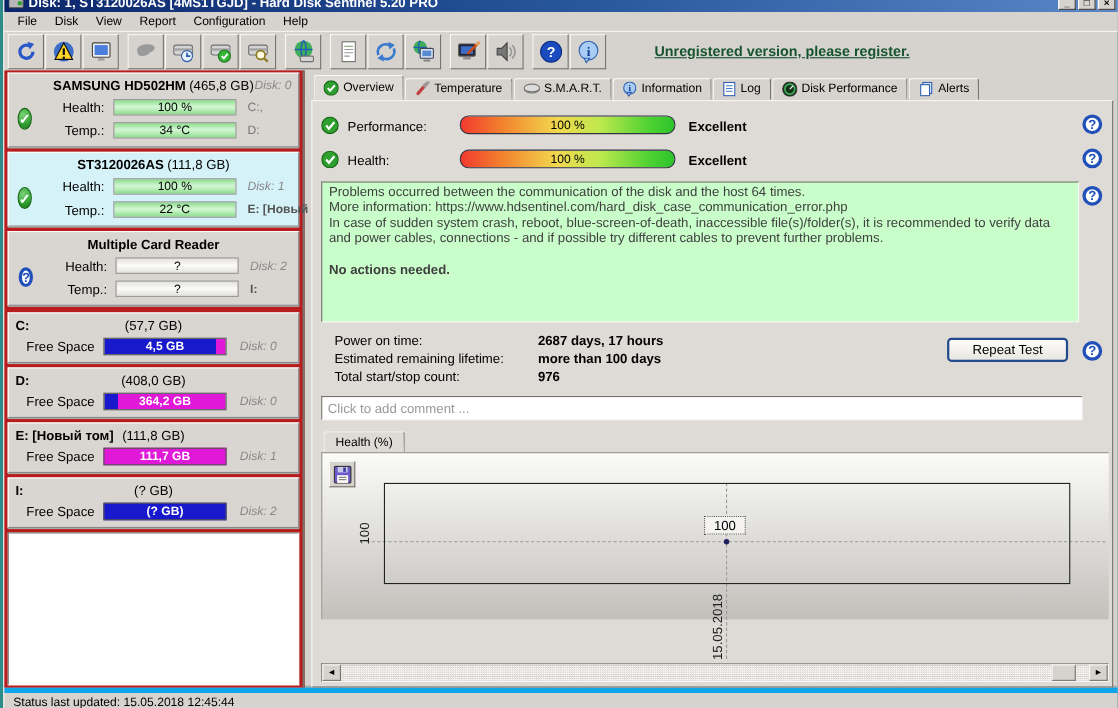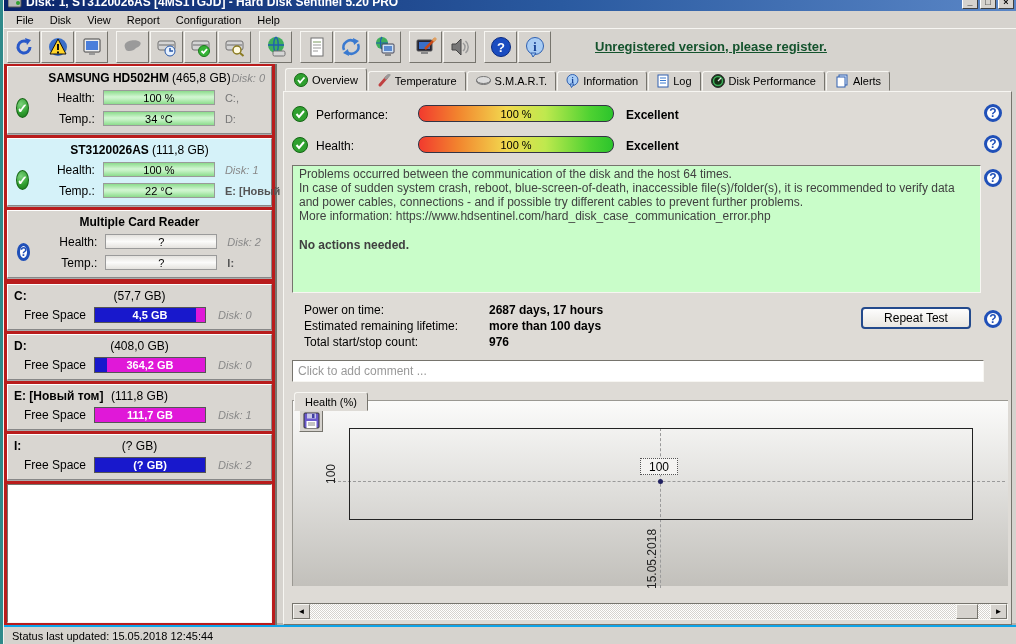--- a/index.html
+++ b/index.html
@@ -99,21 +99,21 @@
   .comment { margin:9px 2px 0 0; height:22px; background:#fff; border:1px solid; width:692px;
     border-color:#76746d #f7f6f2 #f7f6f2 #76746d; color:#999; font-size:12px; padding:3px 5px;
     font-family:"Liberation Sans", sans-serif; }
   .comment::placeholder { color:#999; }
 
   
   .chart-block { position:relative; margin-top:10px; height:232px; }
   .chart-tab { position:absolute; left:2px; top:0; height:19px; padding:0 10px; background:#dedbd6;
     border:1px solid; border-color:#f7f6f2 #76746d transparent #f7f6f2; border-radius:3px 3px 0 0;
     line-height:18px; z-index:2; }
-  .chart-canvas { position:absolute; left:0; top:8px; width:716px; height:186px;
+  .chart-canvas { position:absolute; left:0; top:19px; width:716px; height:152px;
     background:linear-gradient(180deg,#fbfbfa,#c2c0bb); border-top:1px solid #9a9892; border-left:1px solid #9a9892; }
   .save-btn { position:absolute; left:6px; top:7px; width:24px; height:24px; background:#d6d3ce;
     border:1px solid; border-color:#f7f6f2 #76746d #76746d #f7f6f2; display:flex; align-items:center; justify-content:center; }
   .plot { position:absolute; left:56px; top:27px; width:624px; height:92px; border:1px solid #222; }
   .hgrid { position:absolute; left:40px; top:80px; width:672px; border-top:1px dashed #9a9a9a; }
   .vgrid { position:absolute; left:367px; top:27px; height:160px; border-left:1px dashed #9a9a9a; }
   .ytick { position:absolute; left:28px; top:66px; transform:rotate(-90deg); transform-origin:center; font-size:12px; color:#222; }
   .datapoint { position:absolute; left:365px; top:78px; width:5px; height:5px; border-radius:50%; background:#202060; }
   .point-label { position:absolute; left:347px; top:57px; width:38px; height:17px; background:#f4f3f1;
     border:1px dotted #555; text-align:center; line-height:16px; font-size:12px; }
@@ -121,21 +121,21 @@
     writing-mode:vertical-rl; transform:rotate(180deg); font-size:12px; color:#222; white-space:nowrap; }
   .hscroll { position:absolute; left:0; top:211px; width:716px; height:17px; background:#efedea; display:flex;
     border:1px solid; border-color:#76746d #f7f6f2 #f7f6f2 #76746d; }
   .sarrow { width:17px; height:15px; background:#d6d3ce; border:1px solid; border-color:#f7f6f2 #76746d #76746d #f7f6f2;
     text-align:center; line-height:14px; font-size:8px; }
   .strack { flex:1; position:relative;
     background:repeating-conic-gradient(#fff 0 25%,#d6d3ce 0 50%) 0 0/2px 2px; }
   .sthumb { position:absolute; right:12px; top:0; width:22px; height:15px; background:#d6d3ce;
     border:1px solid; border-color:#f7f6f2 #76746d #76746d #f7f6f2; }
 
-  .statusbar { height:20px; border-top:2px solid #0ea5e9; box-shadow:0 -2px 0 #b5b2ac; padding:3px 8px; }
+  .statusbar { height:20px; border-top:5px solid #0ea5e9; box-shadow:0 -2px 0 #b5b2ac; padding:3px 8px; }
 
   svg { display:block; }
 </style>
 </head>
 <body>
 
 <div class="window">
 
   <div class="titlebar">
     <span>
@@ -538,22 +538,22 @@
           <div class="meter-bar">100 %</div>
           <span class="meter-status">Excellent</span>
           <span class="qcol">
               <span class="q-badge" style="margin:0">?</span>
             </span>
         </div>
 
         <div class="msg-row">
           <div class="msg-box">
             <div>Problems occurred between the communication of the disk and the host 64 times.</div>
+            <div>More information: https://www.hdsentinel.com/hard_disk_case_communication_error.php</div>
             <div>In case of sudden system crash, reboot, blue-screen-of-death, inaccessible file(s)/folder(s), it is recommended to verify data and power cables, connections - and if possible try different cables to prevent further problems.</div>
-            <div>More information: https://www.hdsentinel.com/hard_disk_case_communication_error.php</div>
             <div class="noact">No actions needed.</div>
           </div>
           <span class="qcol" style="align-items:flex-start;padding-top:4px">
               <span class="q-badge" style="margin:0">?</span>
             </span>
         </div>
 
         <div class="info-area">
           <div class="info-rows">
             <div class="info-row">

